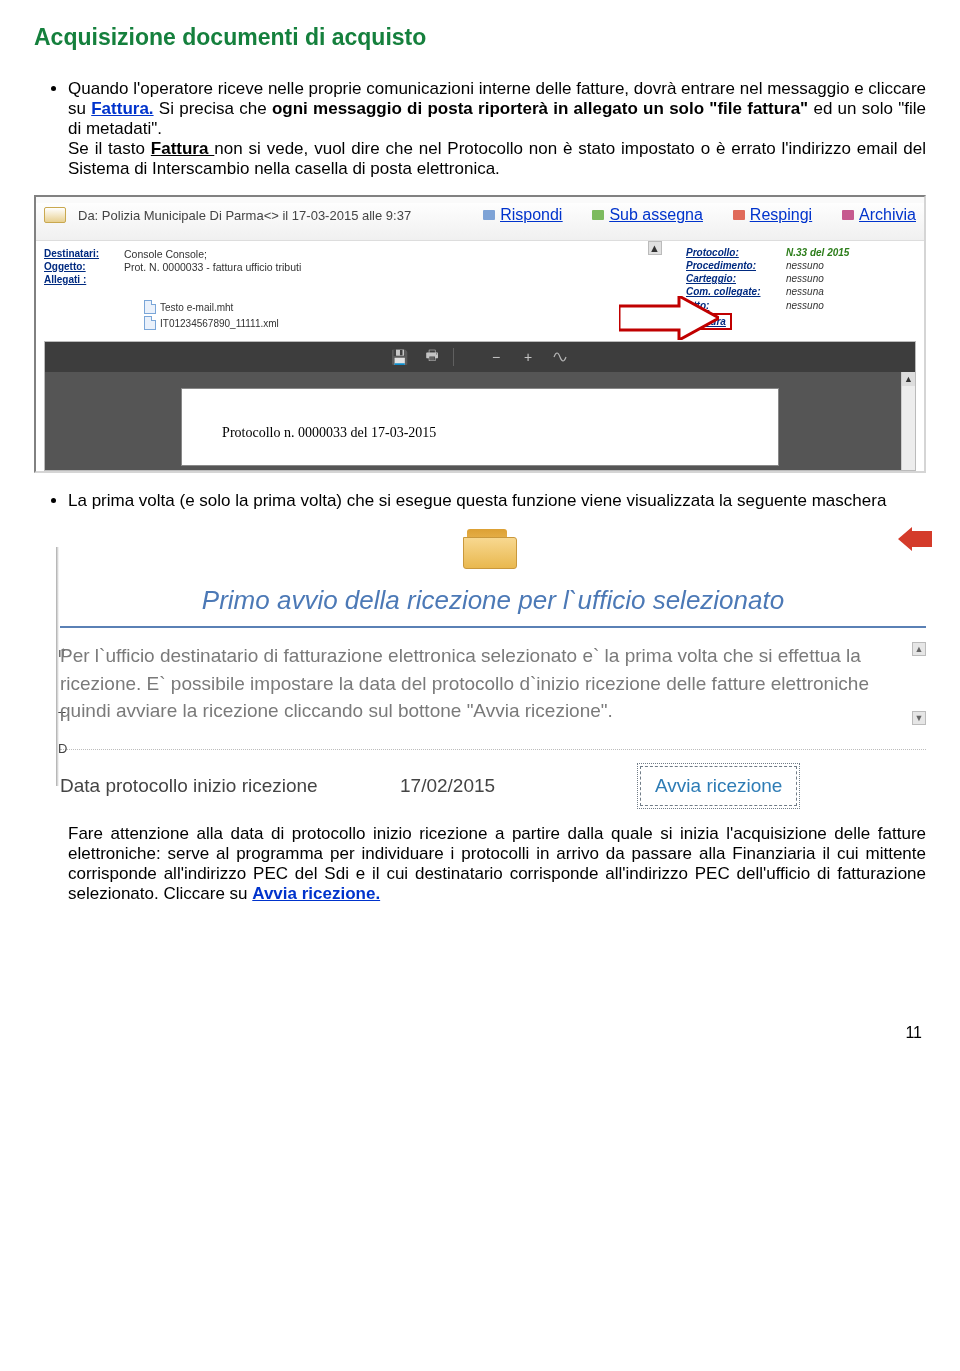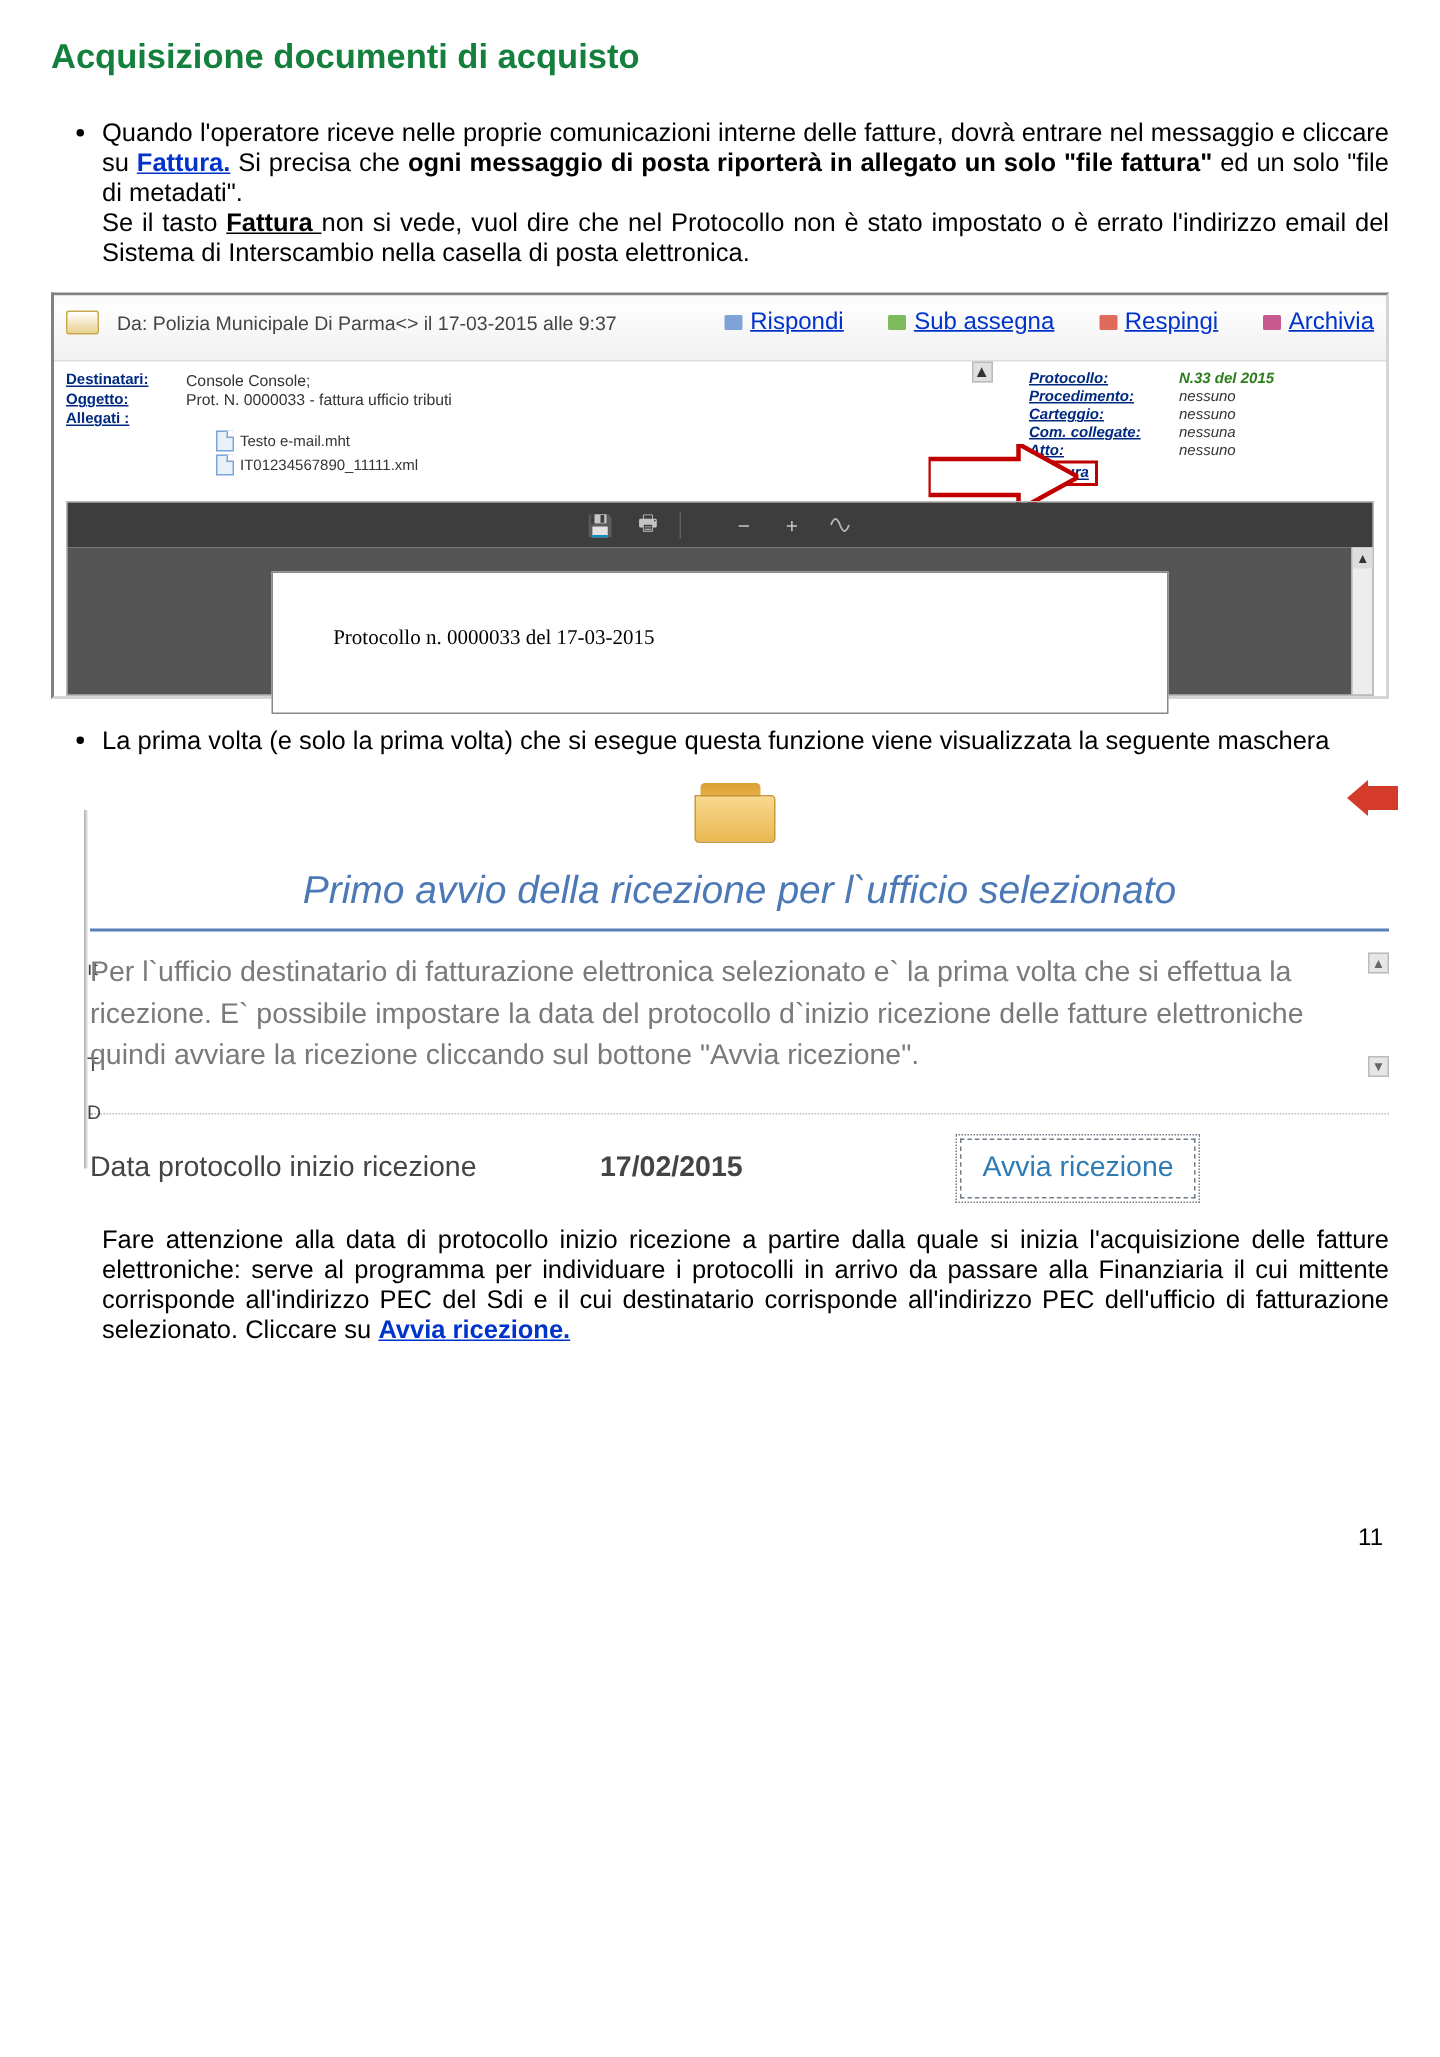--- a/index.html
+++ b/index.html
@@ -65,21 +65,21 @@
   .info-row { display:flex; margin:1px 0; }
   .info-row .lbl {
     width: 80px;
     color: #002a80;
     font-weight: bold;
     font-size:10px;
     text-decoration: underline;
   }
   .info-row .val { font-size:10.5px; color:#333; }
 
-  .attach-list { margin-left: 80px; margin-top:1px;padding-left:20px; }
+  .attach-list { margin-left: 80px; margin-top:14px;padding-left:20px; }
   .attach-item {
     display:flex; align-items:center; gap:4px; font-size:10px;
     padding:1px 0;
   }
   .attach-item .doc-ico {
     width:12px; height:14px; border:1px solid #7aa6d8; background:#eaf1fb;
     position:relative; flex-shrink:0;
   }
   .attach-item .doc-ico::after{
     content:""; position:absolute; right:-1px; top:-1px; width:4px; height:4px;
@@ -119,21 +119,21 @@
   .pdf-toolbar {
     background:#3d3d3d; height:30px; display:flex; align-items:center;
     justify-content:center; gap:10px; color:#dcdcdc;
   }
   .tb-icon { width:22px; height:18px; display:flex; align-items:center; justify-content:center; font-size:14px; opacity:.85; }
   .pdf-paper {
     background:#555;
     padding: 16px 8px 0 8px; height: 98px;
   }
   .pdf-sheet {
-    background:#fff; width:70%; margin:0 auto; height:95px; border:1px solid #888;
+    background:#fff; width:70%; margin:0 auto; height:78px; border:1px solid #888;
     padding: 36px 0 0 40px;
     font-family:"Times New Roman",serif; font-size: 14px; color:#000;
   }
 
   
   .dialog-wrap {
     margin: 8px 0 18px 26px;
     position:relative;
     font-size: 18px;
   }
@@ -167,21 +167,21 @@
     display:flex; align-items:center; justify-content:center;
     font-size:9px; color:#666;
   }
   .dlg-scroll-up { top:0; }
   .dlg-scroll-down { bottom:0; }
   .dlg-sep2 { border:0; border-top:1px dotted #bcbcbc; margin:24px 0 16px 0; }
   .dlg-form-row {
     display:flex; align-items:center; gap:20px; color:#444; font-size:19px;
   }
   .dlg-form-row .field-label { flex:1; max-width: 320px; }
-  .dlg-form-row .date-val { flex:0 0 220px;font-weight:bold; }
+  .dlg-form-row .date-val { flex:0 0 220px; }
   .dlg-button {
     border:1px dashed #707c87; outline:1px dotted #707c87; outline-offset:2px;
     padding:8px 14px; font-size:19px; color:#2e7cb5; background:#fff;
     cursor:pointer;
   }
 
   .page-num {
     text-align:right; font-size:16px; margin-top:120px; padding-right:4px;
   }
 

